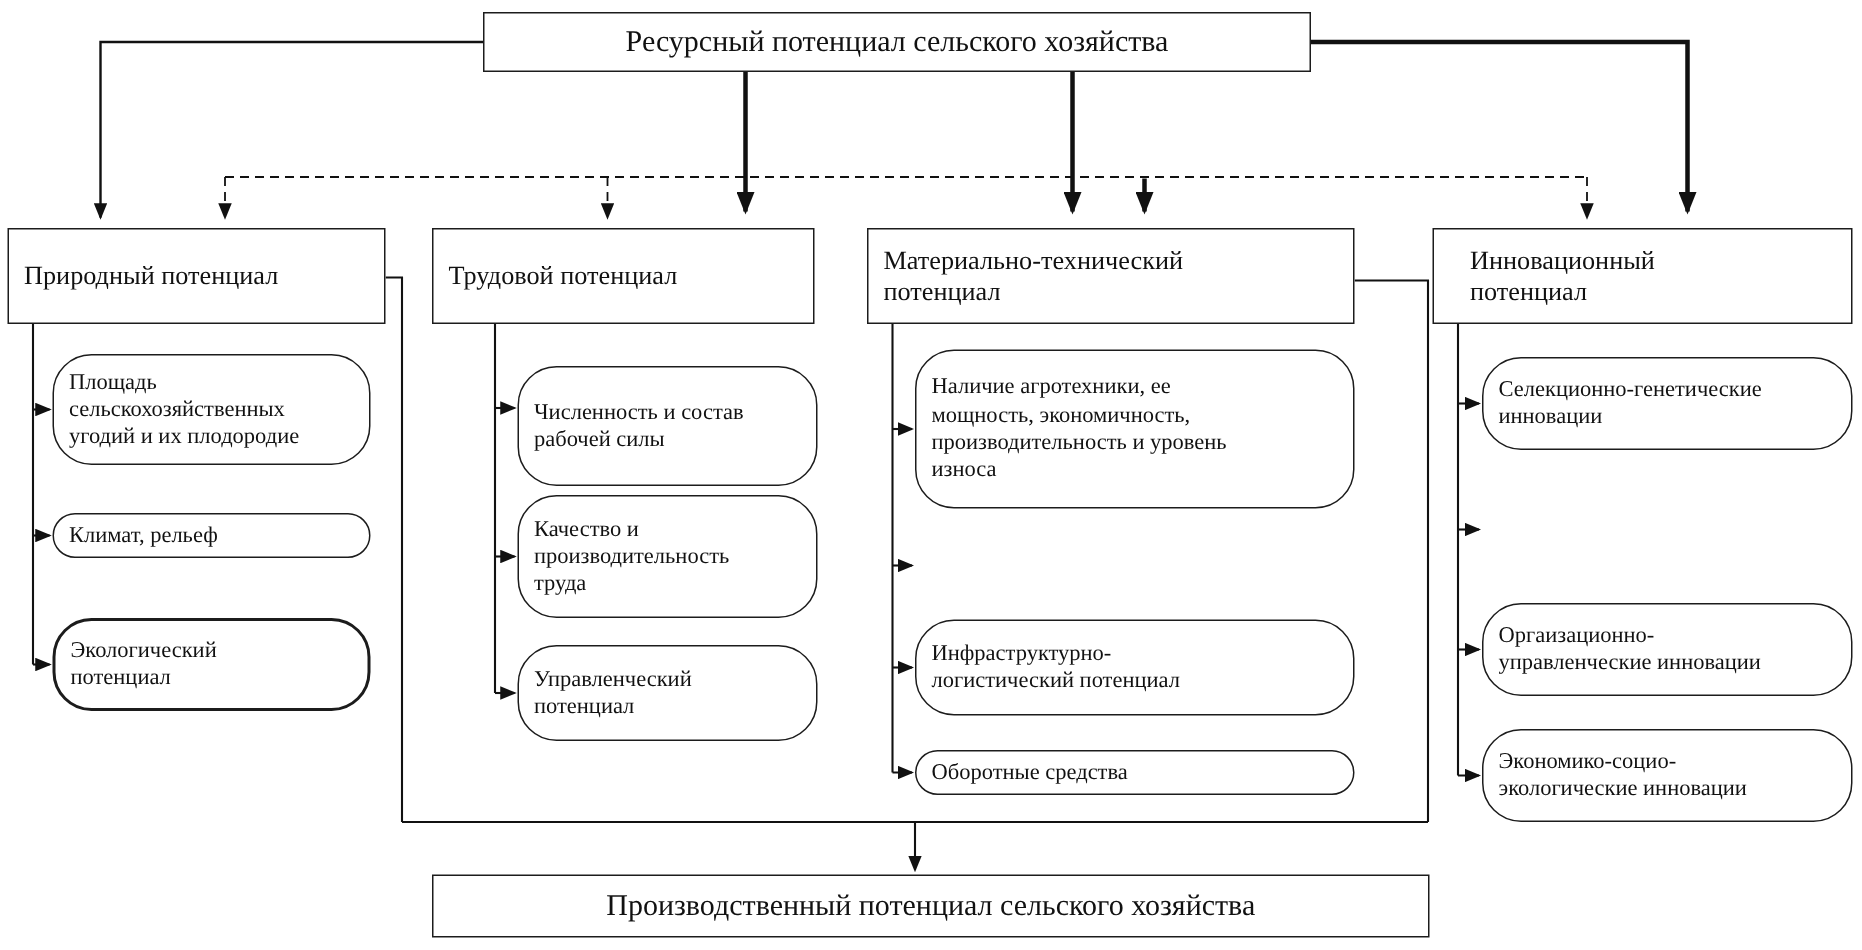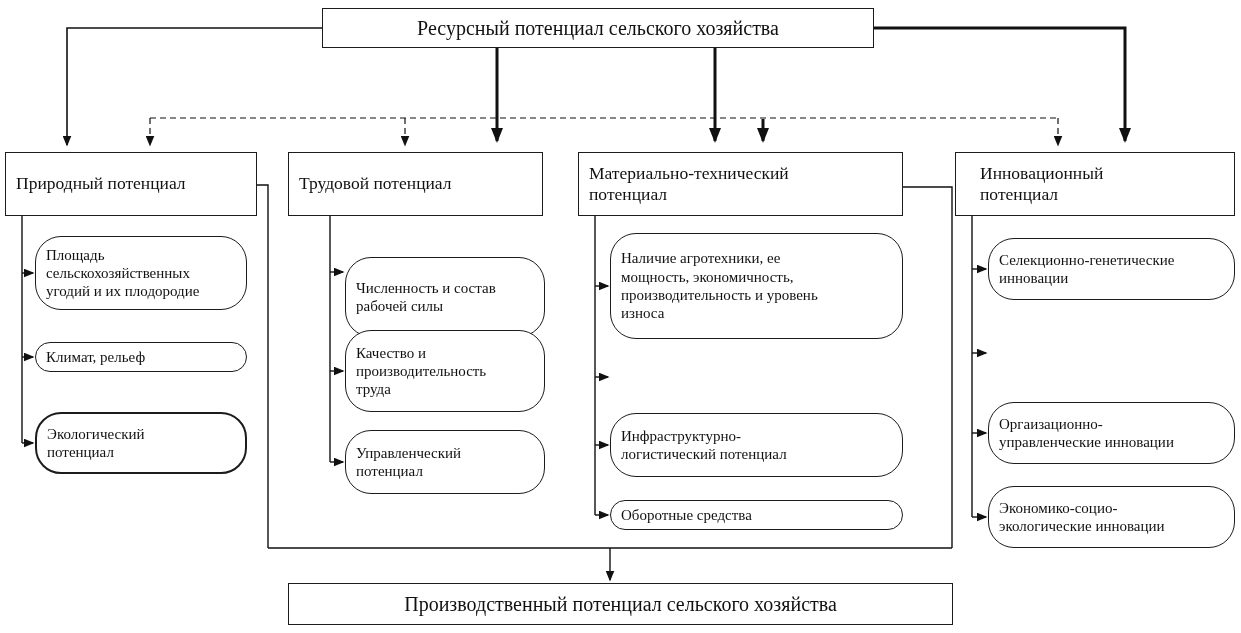--- a/index.html
+++ b/index.html
@@ -35,21 +35,21 @@
 
   .b-c1{left:5px;top:152px;width:252px;height:64px;}
   .b-c2{left:288px;top:152px;width:255px;height:64px;}
   .b-c3{left:578px;top:152px;width:325px;height:64px;}
   .b-c4{left:955px;top:152px;width:280px;height:64px;padding-left:24px;}
 
   .b-c1-0{left:35px;top:236px;width:212px;height:74px;}
   .b-c1-1{left:35px;top:342px;width:212px;height:30px;}
   .b-c1-2{left:35px;top:412px;width:212px;height:62px;border-width:2px;}
 
-  .b-c2-0{left:345px;top:257px;width:200px;height:80px;}
+  .b-c2-0{left:345px;top:244px;width:200px;height:80px;}
   .b-c2-1{left:345px;top:330px;width:200px;height:82px;}
   .b-c2-2{left:345px;top:430px;width:200px;height:64px;}
 
   .b-c3-0{left:610px;top:233px;width:293px;height:106px;}
   .b-c3-1{left:610px;top:362px;width:293px;height:30px;}
   .b-c3-2{left:610px;top:413px;width:293px;height:64px;}
   .b-c3-3{left:610px;top:500px;width:293px;height:30px;}
 
   .b-c4-0{left:988px;top:238px;width:247px;height:62px;}
   .b-c4-1{left:988px;top:322px;width:247px;height:62px;}

